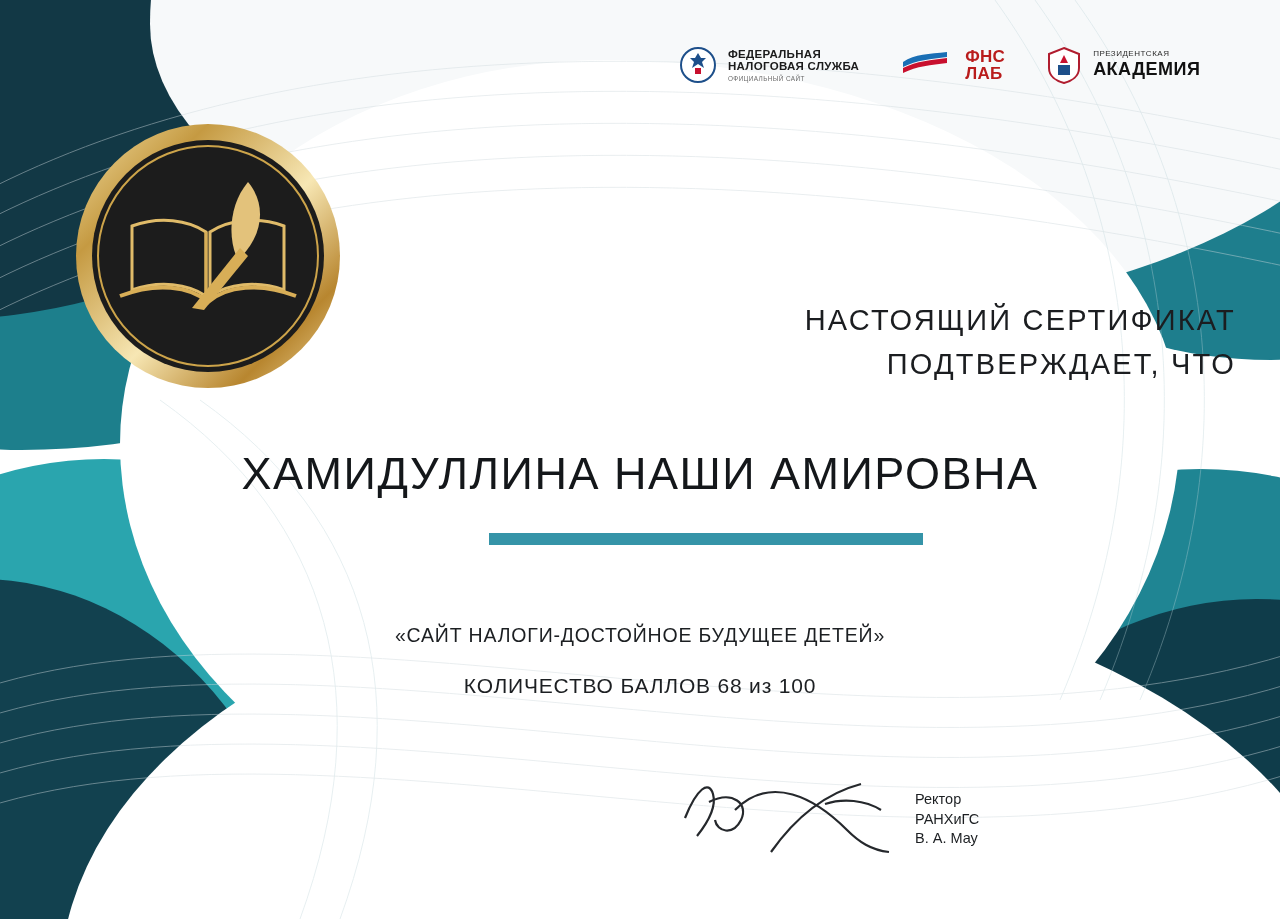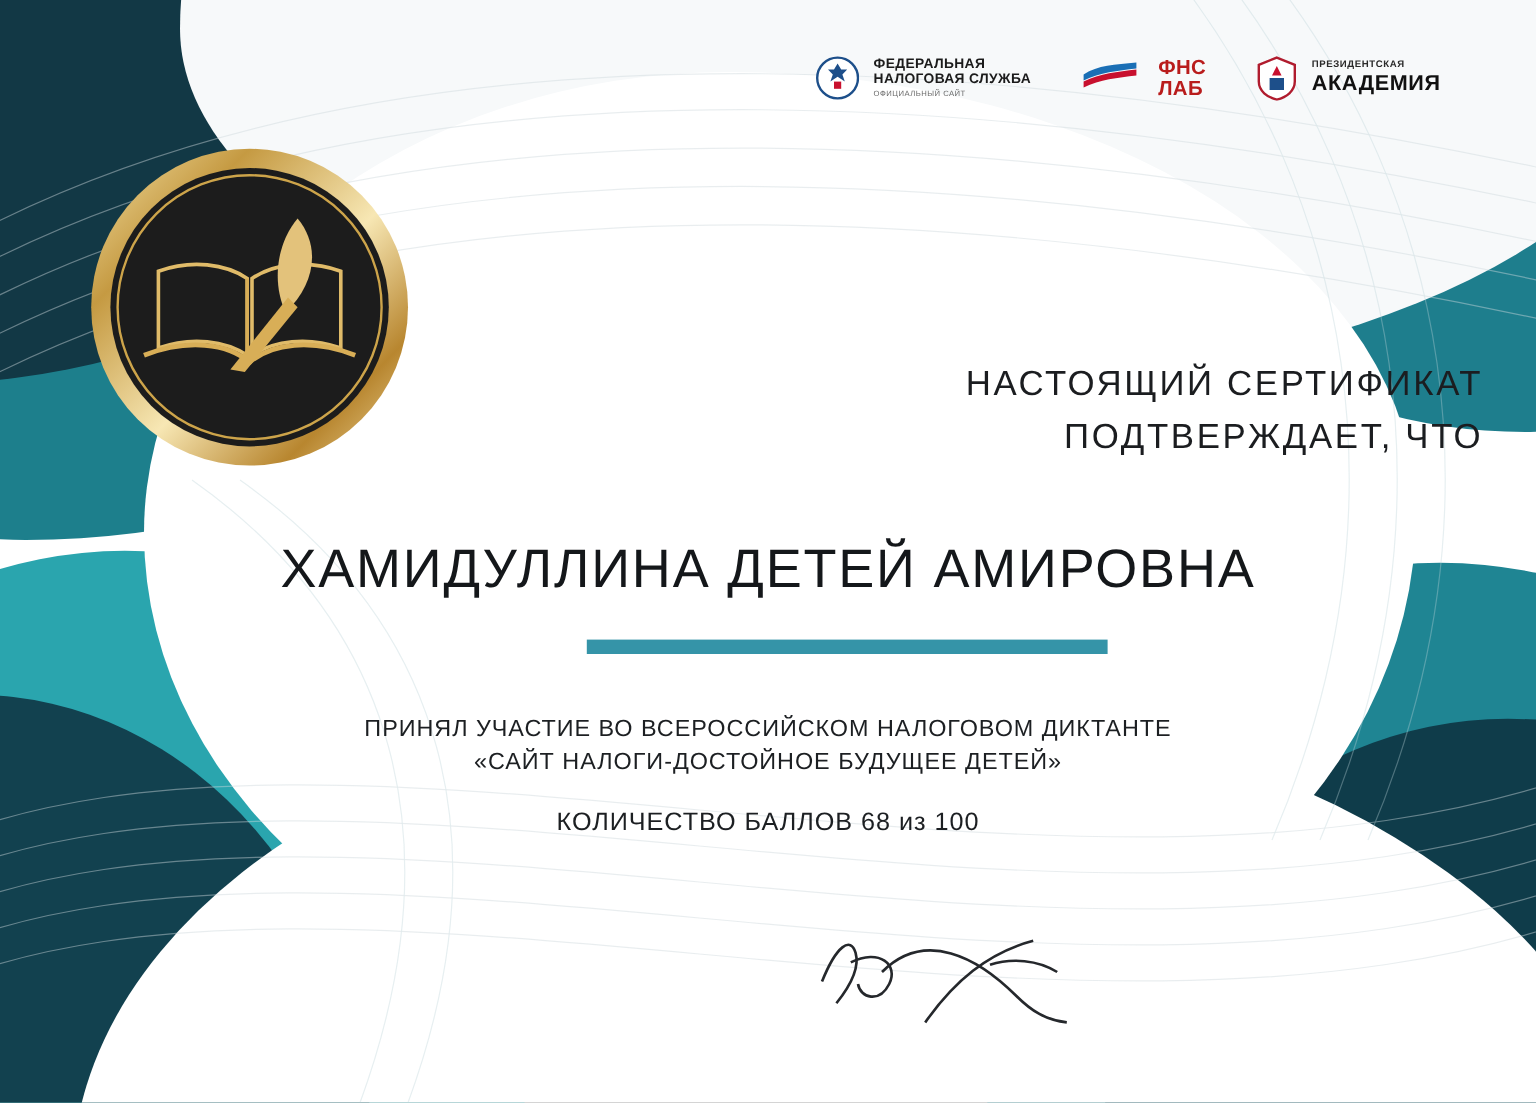--- a/index.html
+++ b/index.html
@@ -118,21 +118,21 @@
   }
   .logo { display: flex; align-items: center; gap: 12px; }
   .logo-text { line-height: 1.12; }
   .logo-text .l1 {
     font-size: 11.5px; font-weight: bold; color: #1b1b1b; letter-spacing: .3px;
   }
   .logo-text .l2 {
     font-size: 6.4px; color: #6a6a6a; letter-spacing: .4px; margin-top: 2px;
   }
   .fns-lab-text .l1 { font-size: 17px; font-weight: bold; color: #b91c1c; line-height: 1.0; }
-  .pres-text .l1 { font-size: 8px; font-weight: bold; color: #2a2a2a; letter-spacing: .5px;}
+  .pres-text .l1 { font-size: 8px; font-weight: normal; color: #2a2a2a; letter-spacing: .5px;}
   .pres-text .l2 { font-size: 18px; font-weight: bold; color: #111; letter-spacing: .5px; margin-top:0;}
 
   
   .title {
     position: absolute;
     right: 40px; top: 150px;
     width: 800px;
     text-align: right;
     font-family: "Liberation Serif", serif;
     font-size: 92px;
@@ -290,33 +290,37 @@
       <div class="logo-text pres-text">
         <div class="l1">ПРЕЗИДЕНТСКАЯ</div>
         <div class="l2">АКАДЕМИЯ</div>
       </div>
     </div>
   </div>
 
   <div class="sub1">НАСТОЯЩИЙ СЕРТИФИКАТ</div>
   <div class="sub2">ПОДТВЕРЖДАЕТ, ЧТО</div>
 
-  <div class="recipient">ХАМИДУЛЛИНА ДЕТЕЙ АМИРОВНА</div>
+  <div class="recipient">ХАМИДУЛЛИНА НАШИ АМИРОВНА</div>
   <div class="rule"></div>
 
-  <div class="line-a">ПРИНЯЛ УЧАСТИЕ ВО ВСЕРОССИЙСКОМ НАЛОГОВОМ ДИКТАНТЕ</div>
   <div class="line-b">«САЙТ НАЛОГИ-ДОСТОЙНОЕ БУДУЩЕЕ ДЕТЕЙ»</div>
   <div class="line-c">КОЛИЧЕСТВО БАЛЛОВ 68 из 100</div>
 
 
   <div class="sig-block sig-right">
     <svg width="240" height="110" viewBox="0 0 240 110">
       <g fill="none" stroke="#25282c" stroke-width="2.2">
         <path d="M10,58 C22,28 34,20 38,34 C42,48 30,66 22,76"></path>
         <path d="M34,42 C58,30 74,44 66,60 C58,76 42,72 40,60"></path>
         <path d="M60,50 C96,14 140,38 172,70 C184,82 196,90 214,92"></path>
         <path d="M96,92 C120,58 148,34 186,24"></path>
         <path d="M150,44 C168,38 190,40 206,50"></path>
       </g>
     </svg>
+    <div class="sig-caption">
+      <div>Ректор</div>
+      <div>РАНХиГС</div>
+      <div>В. А. Мау</div>
+    </div>
   </div>
 
 </div>
 
 </body></html>

